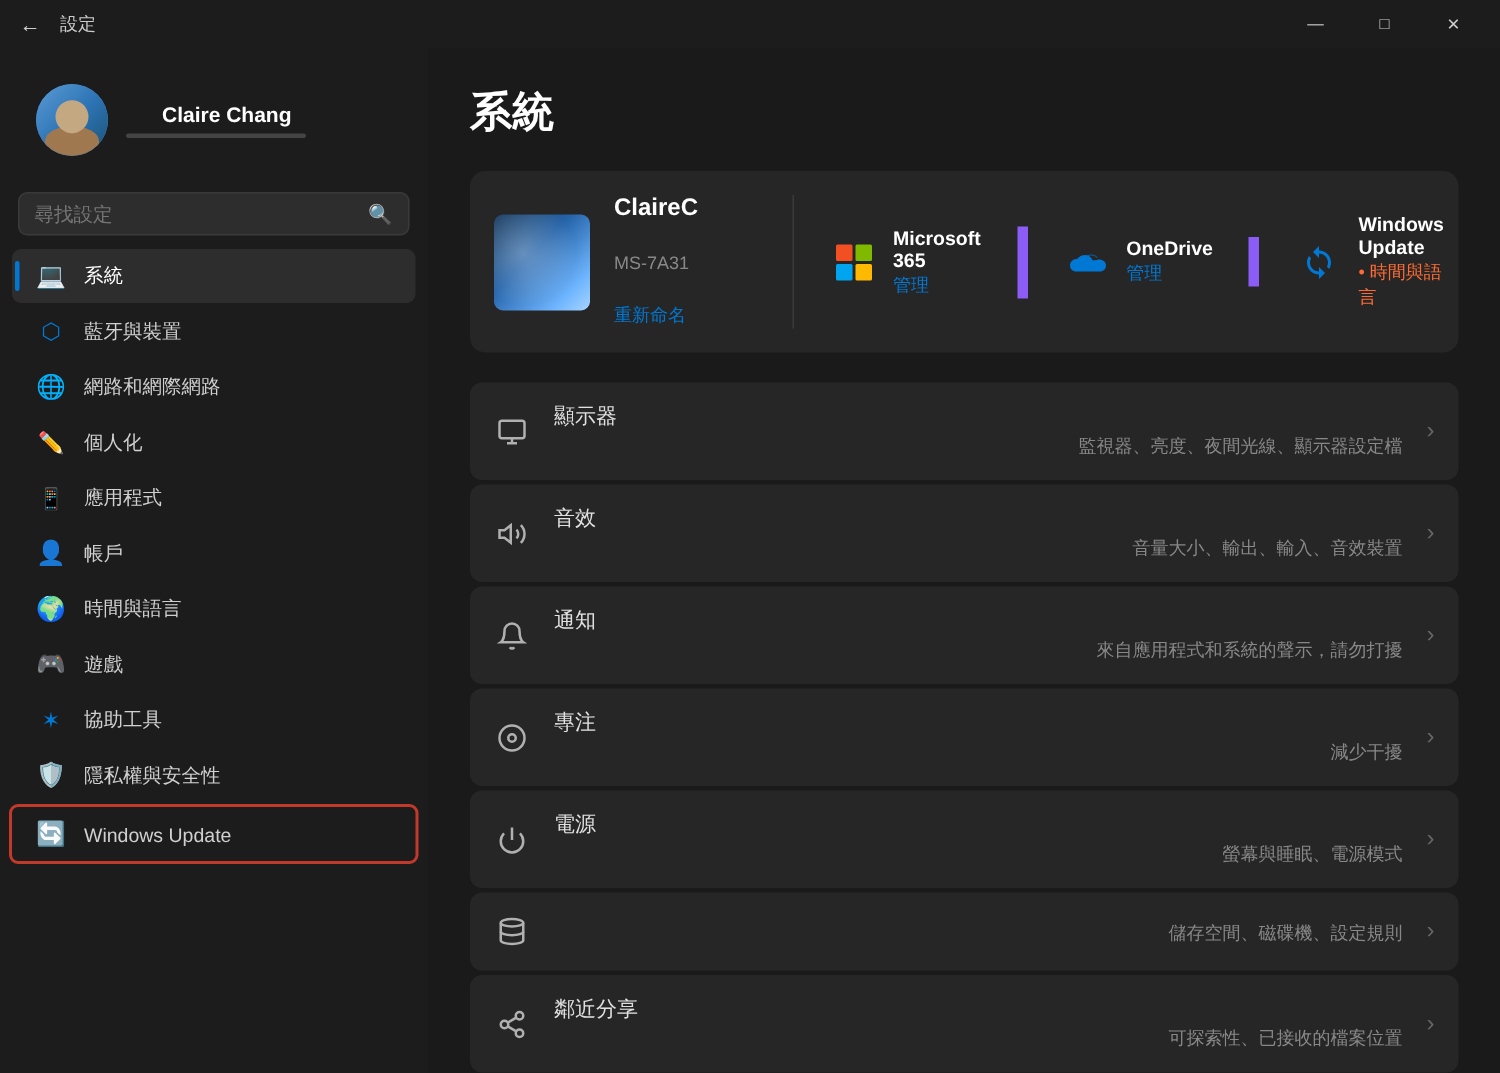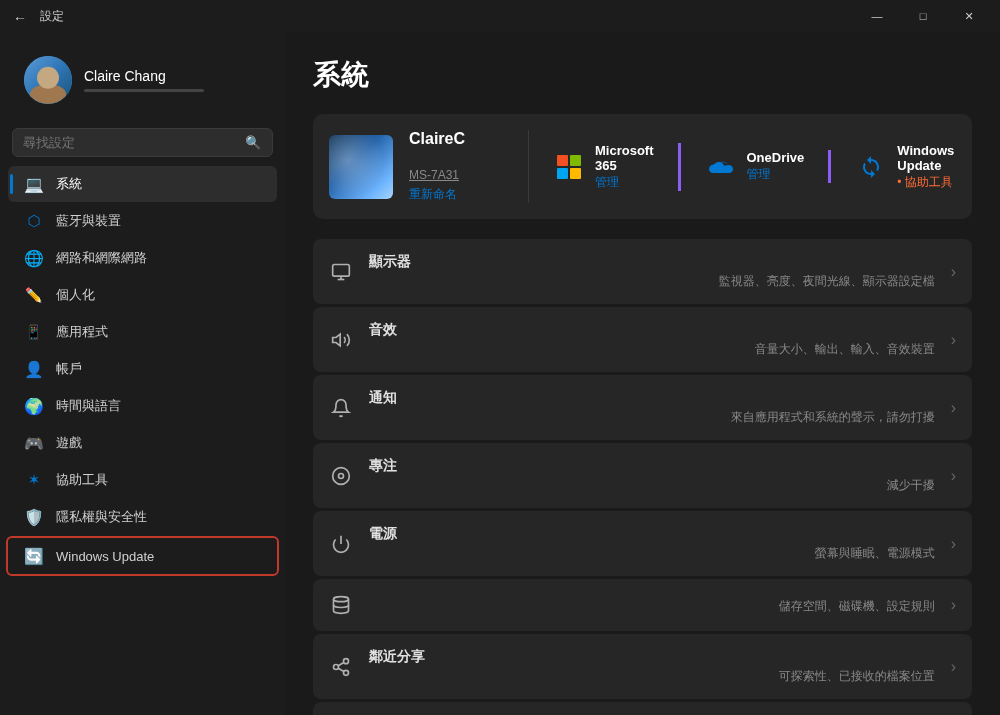--- a/index.html
+++ b/index.html
@@ -122,22 +122,23 @@
       width: 36px;
       height: 20px;
       background: #a07850;
       border-radius: 50% 50% 0 0;
     }
     .user-info {
       flex: 1;
     }
     .user-name {
       font-size: 14px;
-      font-weight: 400;
+      font-weight: 700;
       color: #ffffff;
+      margin-left: 24px;
     }
     .user-sub {
       font-size: 12px;
       color: #888;
       width: 120px;
       height: 3px;
       background: #444;
       border-radius: 2px;
       margin-top: 5px;
     }
@@ -261,35 +262,34 @@
     }
     .profile-details .name {
       font-size: 16px;
       font-weight: 600;
       color: #fff;
     }
     .profile-details .model {
       font-size: 12px;
       color: #888;
       margin-top: 20px;
-      text-decoration: underline;
     }
     .profile-details .rename {
       font-size: 12px;
       color: #0078d4;
-      margin-top: 4px;
+      margin-top: 20px;
       cursor: pointer;
     }
 
     .service-card {
       display: flex;
       align-items: center;
       gap: 10px;
       padding: 0 24px;
-      border-right: 3px solid #8b5cf6;
+      border-right: 7px solid #8b5cf6;
     }
     .service-card:last-child { border-right: none; }
     .service-icon {
       width: 32px;
       height: 32px;
       display: flex;
       align-items: center;
       justify-content: center;
       flex-shrink: 0;
     }
@@ -337,21 +337,21 @@
       justify-content: center;
       flex-shrink: 0;
       font-size: 18px;
       color: #b0b0b0;
     }
     .settings-item-text {
       flex: 1;
     }
     .settings-item-title {
       font-size: 14px;
-      font-weight: 700;
+      font-weight: 400;
       color: #e0e0e0;
     }
     .settings-item-desc {
       font-size: 12px;
       color: #888;
       margin-top: 2px;
       text-align: right;
     }
     .settings-item-chevron {
       color: #666;
@@ -510,21 +510,21 @@
 
       <div class="service-card">
         <div class="service-icon wu-icon">
           <svg width="24" height="24" viewBox="0 0 24 24" fill="#0078d4" xmlns="http://www.w3.org/2000/svg">
             <path d="M12 4V1L8 5l4 4V6c3.31 0 6 2.69 6 6 0 1.01-.25 1.97-.7 2.8l1.46 1.46C19.54 15.03 20 13.57 20 12c0-4.42-3.58-8-8-8zm0 14c-3.31 0-6-2.69-6-6 0-1.01.25-1.97.7-2.8L5.24 7.74C4.46 8.97 4 10.43 4 12c0 4.42 3.58 8 8 8v3l4-4-4-4v3z"></path>
           </svg>
         </div>
         <div class="service-info">
           <div class="service-name">Windows Update</div>
           <div class="service-warning">
-            <span style="color:#ff6b35;">• 協助工具</span>
+            <span style="color:#ff6b35;">• 時間與語言</span>
           </div>
         </div>
       </div>
     </div>
 
     <div class="settings-list">
 
       <div class="settings-item">
         <div class="settings-item-icon">
           <svg width="20" height="20" viewBox="0 0 24 24" fill="#b0b0b0">

